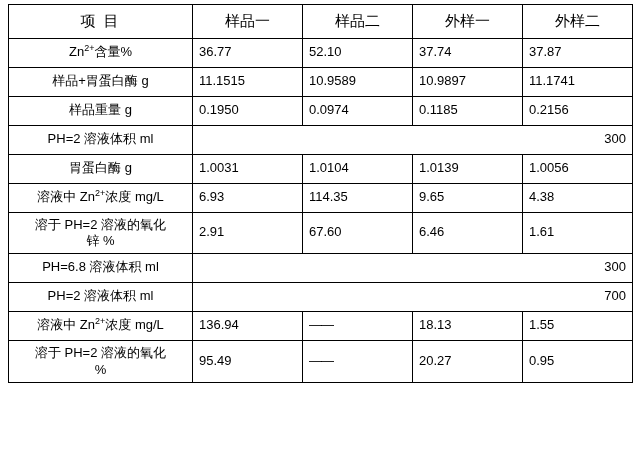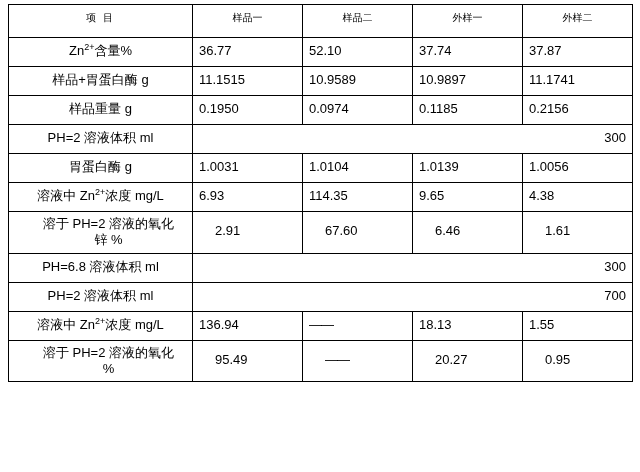--- a/index.html
+++ b/index.html
@@ -42,40 +42,39 @@
     line-height: 1.25;
   }
   .cell-inner {
     padding: 5px 6px;
     min-height: 18px;
     display: block;
   }
   .hdr .cell-inner {
     text-align: center;
     padding: 7px 6px;
-    font-size: 10px;
+    font-size: 15px;
   }
   .hdr-first .cell-inner {
     text-align: center;
     letter-spacing: 2px;
   }
   .label .cell-inner {
     text-align: center;
     padding-left: 6px;
   }
   .num .cell-inner {
     text-align: left;
   }
   .span .cell-inner {
     text-align: right;
   }
   .two-line .cell-inner {
     padding-top: 4px;
     padding-bottom: 4px;
-    margin-left: 16px;
   }
   .dash {
     letter-spacing: -1px;
   }
   sup {
     font-size: 9px;
     vertical-align: super;
     line-height: 0;
   }
 </style>

